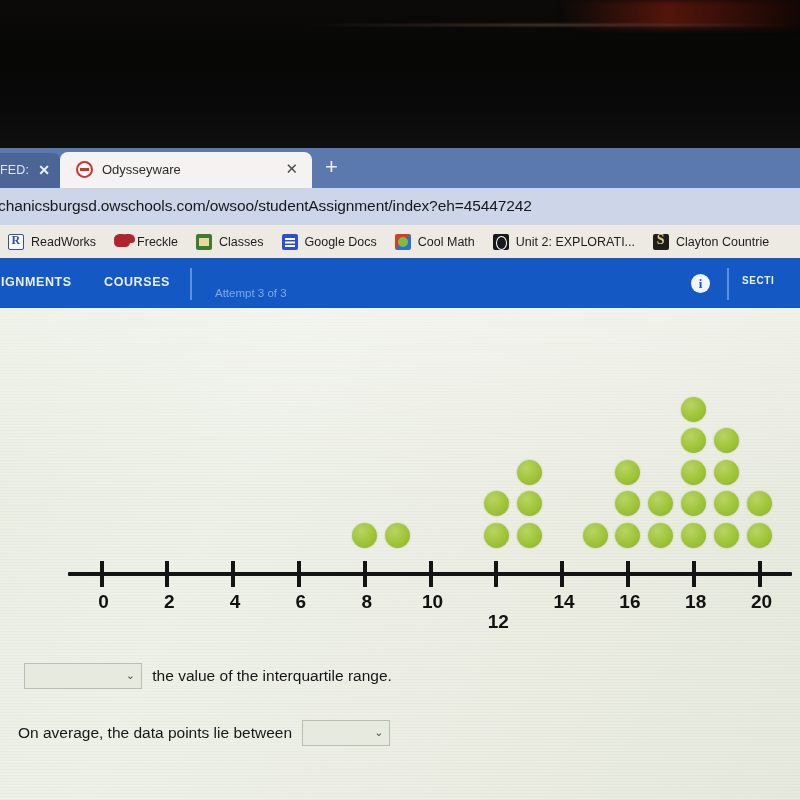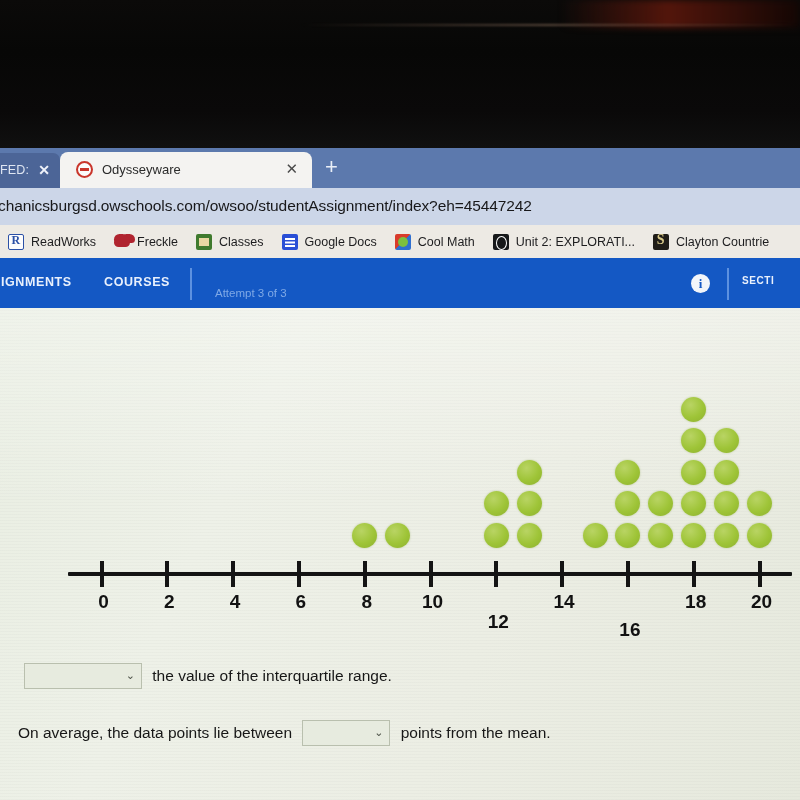--- a/index.html
+++ b/index.html
@@ -281,21 +281,21 @@
         <div class="tick-lbl" style="left: 298.9px;">6</div>
         <div class="tick" style="left: 362.7px;"></div>
         <div class="tick-lbl" style="left: 364.7px;">8</div>
         <div class="tick" style="left: 428.5px;"></div>
         <div class="tick-lbl" style="left: 430.5px;">10</div>
         <div class="tick" style="left: 494.3px;"></div>
         <div class="tick-lbl" style="left: 496.3px; margin-top: 20px;">12</div>
         <div class="tick" style="left: 560.1px;"></div>
         <div class="tick-lbl" style="left: 562.1px;">14</div>
         <div class="tick" style="left: 625.9px;"></div>
-        <div class="tick-lbl" style="left: 627.9px; margin-top: 28px;">16</div>
+        <div class="tick-lbl" style="left: 627.9px;">16</div>
         <div class="tick" style="left: 691.7px;"></div>
         <div class="tick-lbl" style="left: 693.7px;">18</div>
         <div class="tick" style="left: 757.5px;"></div>
         <div class="tick-lbl" style="left: 759.5px;">20</div>
       </div>
     <div id="dots">
         <div class="dot" style="left: 352.2px; top: 522.5px;"></div>
         <div class="dot" style="left: 385.1px; top: 522.5px;"></div>
         <div class="dot" style="left: 483.8px; top: 522.5px;"></div>
         <div class="dot" style="left: 483.8px; top: 491px;"></div>
@@ -327,16 +327,15 @@
       <span class="caret">⌄</span>
     </span>
     <span class="seg">the value of the interquartile range.</span>
   </div>
 
   <div class="qrow q2">
     <span class="seg">On average, the data points lie between</span>
     <span class="dropdown dd2">
       <span class="caret">⌄</span>
     </span>
-    <span class="seg">points from the mean.</span>
   </div>
 
 </div>
 
 </body></html>

